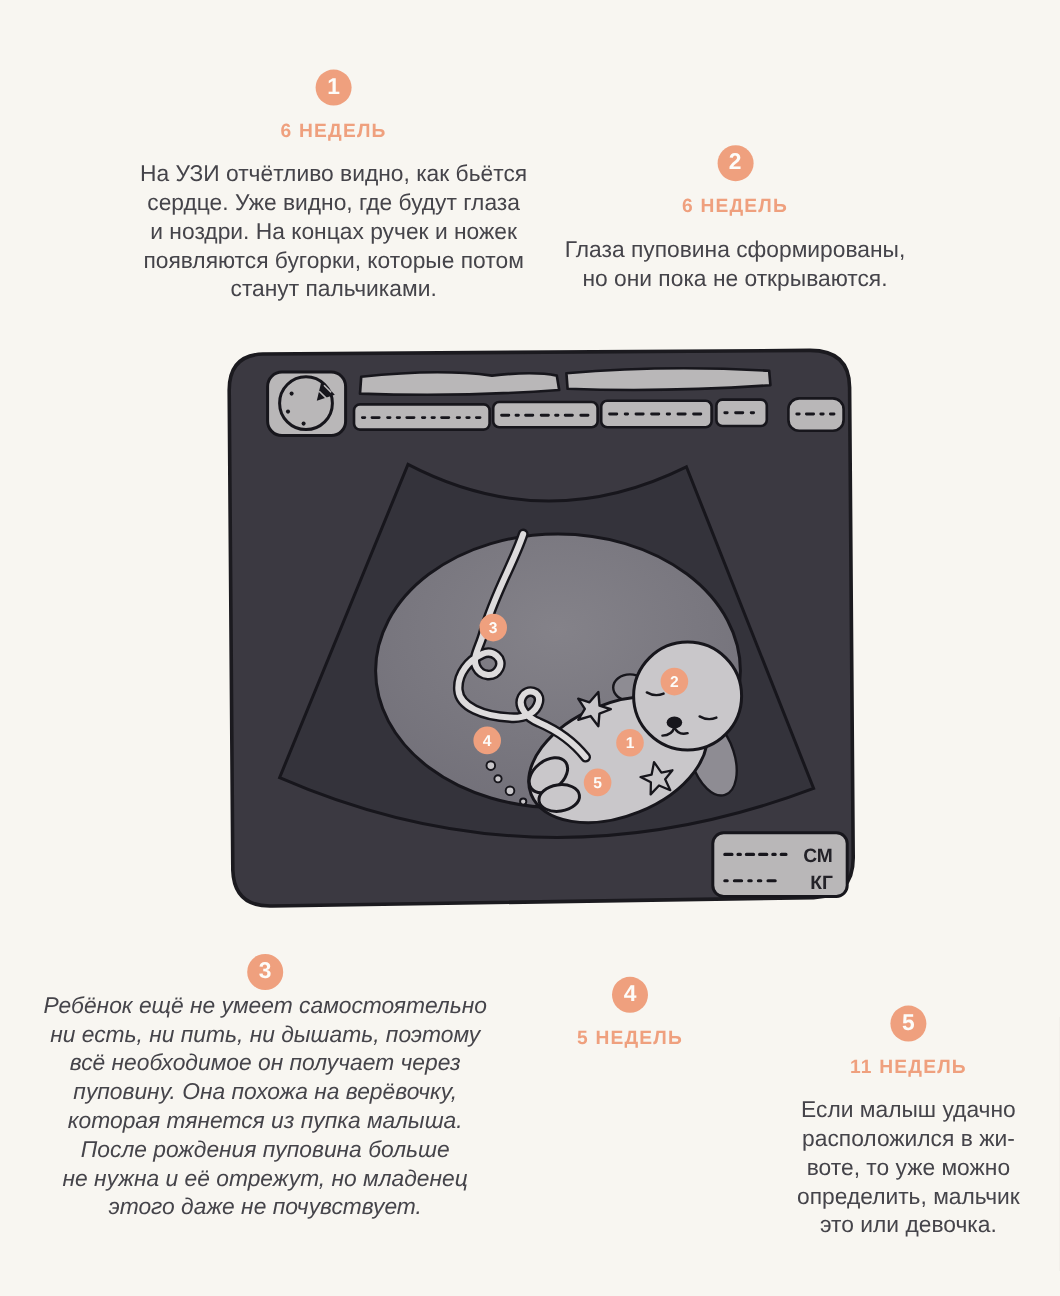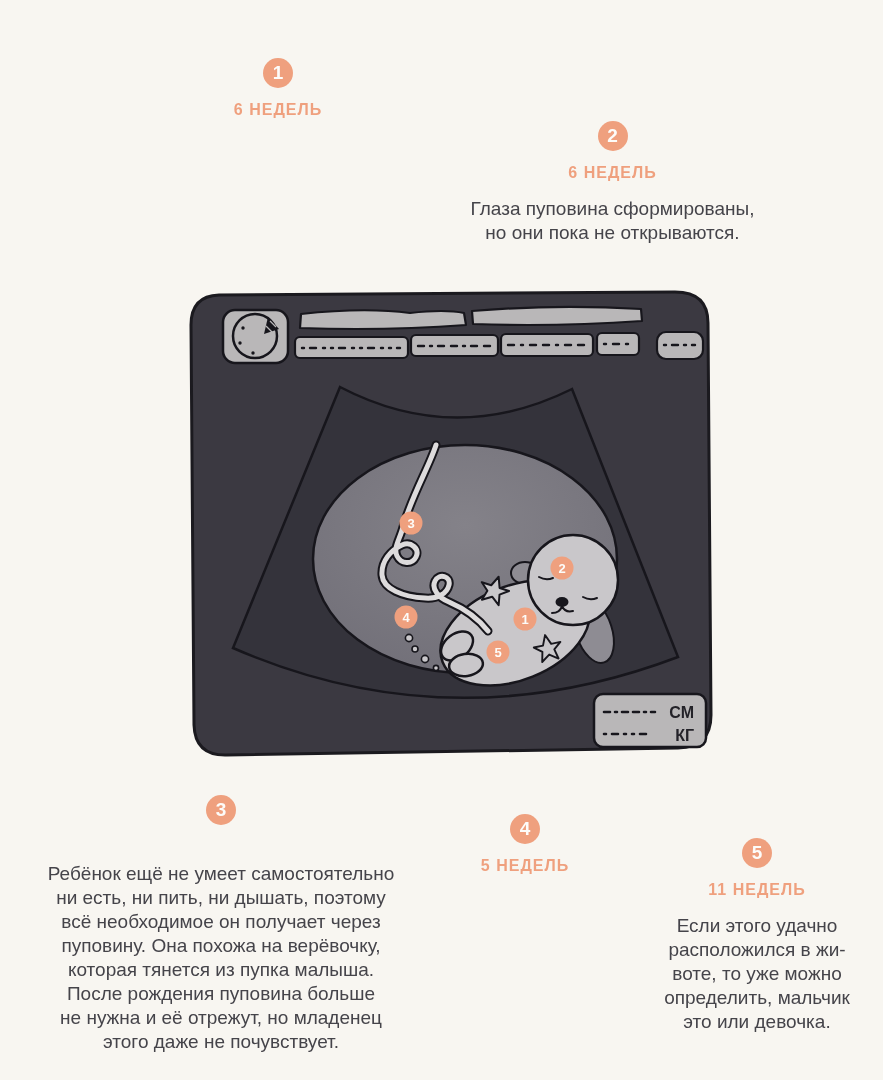--- a/index.html
+++ b/index.html
@@ -34,36 +34,41 @@
   .para{
     margin-top:15px;
     color:#45444a;
     font-size:19px;line-height:24px;
     white-space:pre-line;
     width:100%;
   }
   .block1{left:75px;top:58px;width:406px;}
   .block2{left:440px;top:121px;width:345px;}
   .block3{left:25px;top:795px;width:392px;}
-  .block3 .para{margin-top:37px;}
+  .block3 .para{margin-top:2px;font-style:italic;}
   .block4{left:405px;top:814px;width:240px;}
   .block5{left:640px;top:838px;width:234px;}
   .machine-wrap{
     position:absolute;left:185px;top:285px;width:530px;height:478px;
   }
   svg text{font-family:"Liberation Sans", sans-serif;}
 </style>
 </head>
 <body>
 
 <div class="page">
 
   <div class="block block1">
     <div class="badge">1</div>
     <div class="week">6 НЕДЕЛЬ</div>
+    <div class="para">На УЗИ отчётливо видно, как бьётся
+сердце. Уже видно, где будут глаза
+и ноздри. На концах ручек и ножек
+появляются бугорки, которые потом
+станут пальчиками.</div>
   </div>
 
   <div class="block block2">
     <div class="badge">2</div>
     <div class="week">6 НЕДЕЛЬ</div>
     <div class="para">Глаза пуповина сформированы,
 но они пока не открываются.</div>
   </div>
 
   <div class="machine-wrap">
@@ -183,20 +188,20 @@
   </div>
 
   <div class="block block4">
     <div class="badge">4</div>
     <div class="week">5 НЕДЕЛЬ</div>
   </div>
 
   <div class="block block5">
     <div class="badge">5</div>
     <div class="week">11 НЕДЕЛЬ</div>
-    <div class="para">Если этого удачно
+    <div class="para">Если малыш удачно
 расположился в жи-
 воте, то уже можно
 определить, мальчик
 это или девочка.</div>
   </div>
 
 </div>
 
 </body></html>

